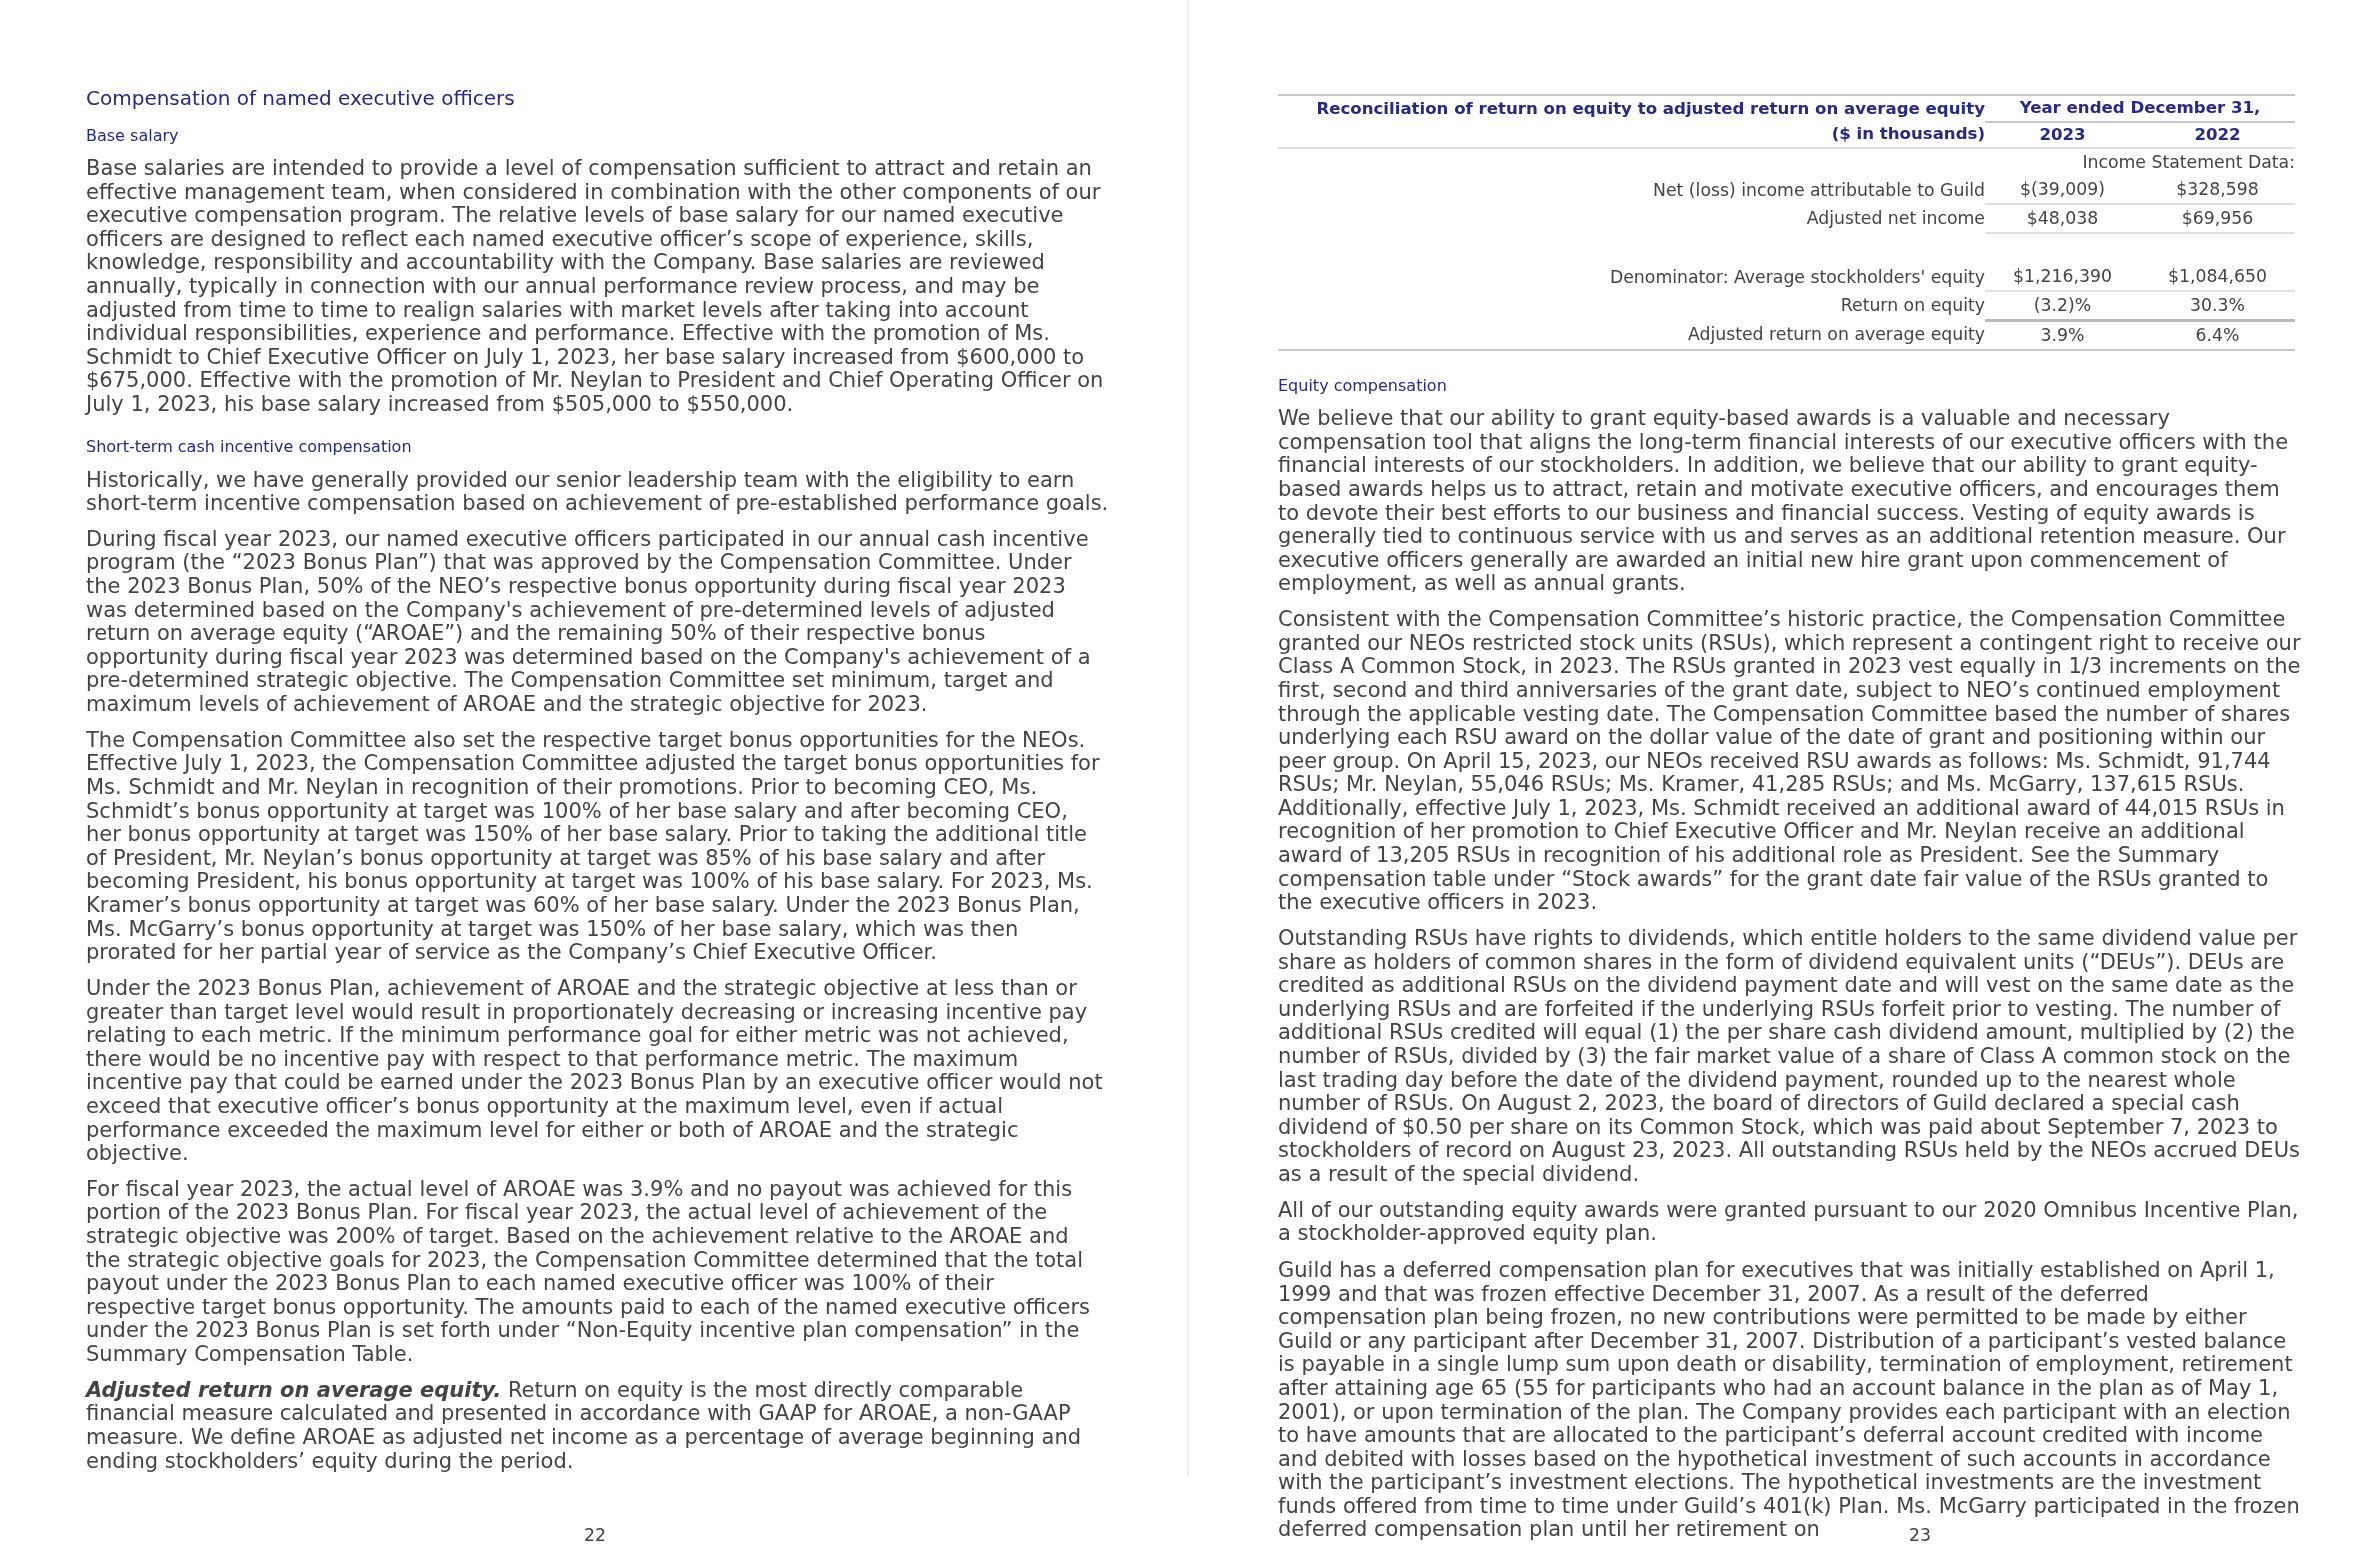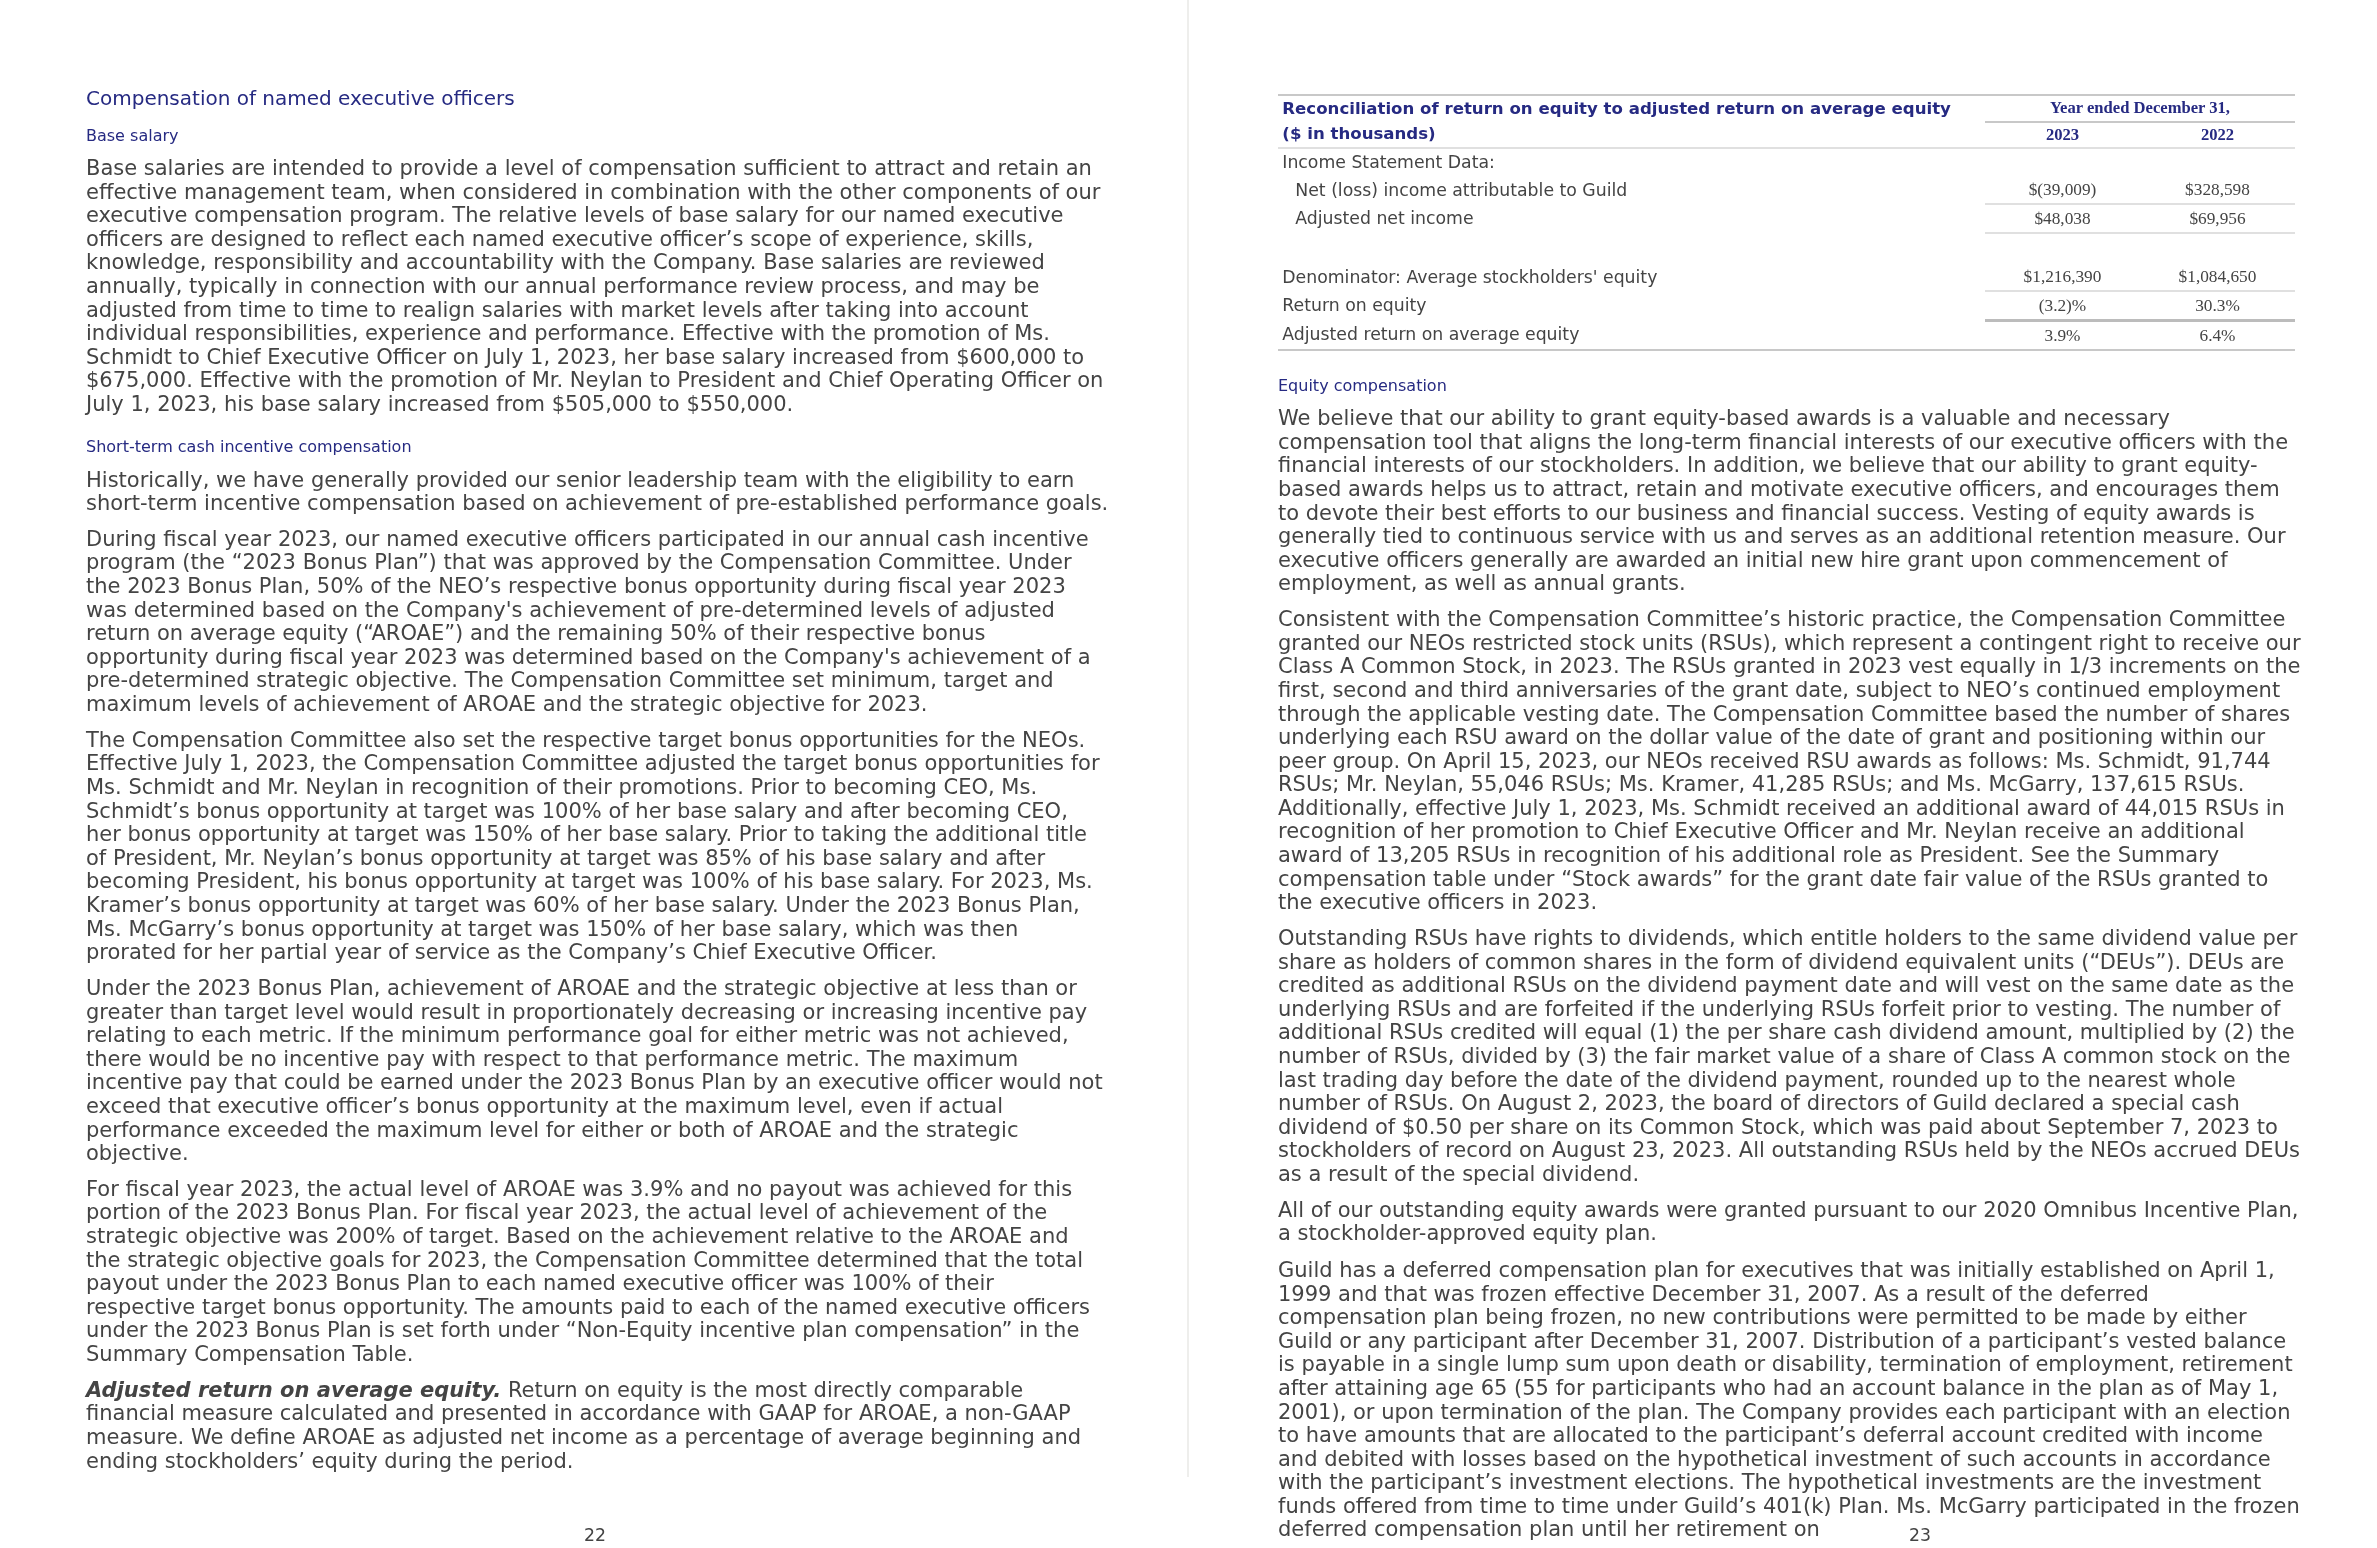--- a/index.html
+++ b/index.html
@@ -22,22 +22,22 @@
     font-size:21px; line-height:23.6px; margin:0 0 12.2px 0; color:#444444;
   }
   .section { margin-bottom:13px; }
   .lead-bold { font-weight:bold; font-style:italic; color:#444444; }
 
   
   table.recon { border-collapse:collapse; width:1017px; font-size:17.3px; color:#444444; margin-bottom:21.6px; }
   table.recon td, table.recon th { padding:0 0; line-height:27px; }
   table.recon .hdr th { color:#262a82; font-weight:bold; font-size:16.6px; line-height:24.5px; }
   table.recon .top-rule td, table.recon .top-rule th { border-top:2.9px solid #c8c8c8; }
-  .c-label { text-align:left; padding-left:4.3px !important; }
-  .c-num { text-align:center; width:155px;font-family:Liberation Serif, serif; }
+  .c-label { text-align:right; padding-left:4.3px !important; }
+  .c-num { text-align:center; width:155px; }
   .indent { padding-left:17.3px !important; }
   .rule-thin td.c-num { border-bottom:2.2px solid #e0e0e0; }
   .rule-thick td.c-num { border-bottom:3.6px solid #bcbcbc; }
   .hdr-span th.c-num { border-bottom:2.9px solid #c8c8c8; }
   .hdr-bottom th { border-bottom:2.9px solid #e0e0e0; }
   .bottom-rule td { border-bottom:2.9px solid #c8c8c8; }
   .spacer td { height:29px; }
 
   .page-num { position:absolute; top:1481px; font-size:17.3px; color:#444444;margin-top:44px; }
   .page-left .page-num { left:584px; }

